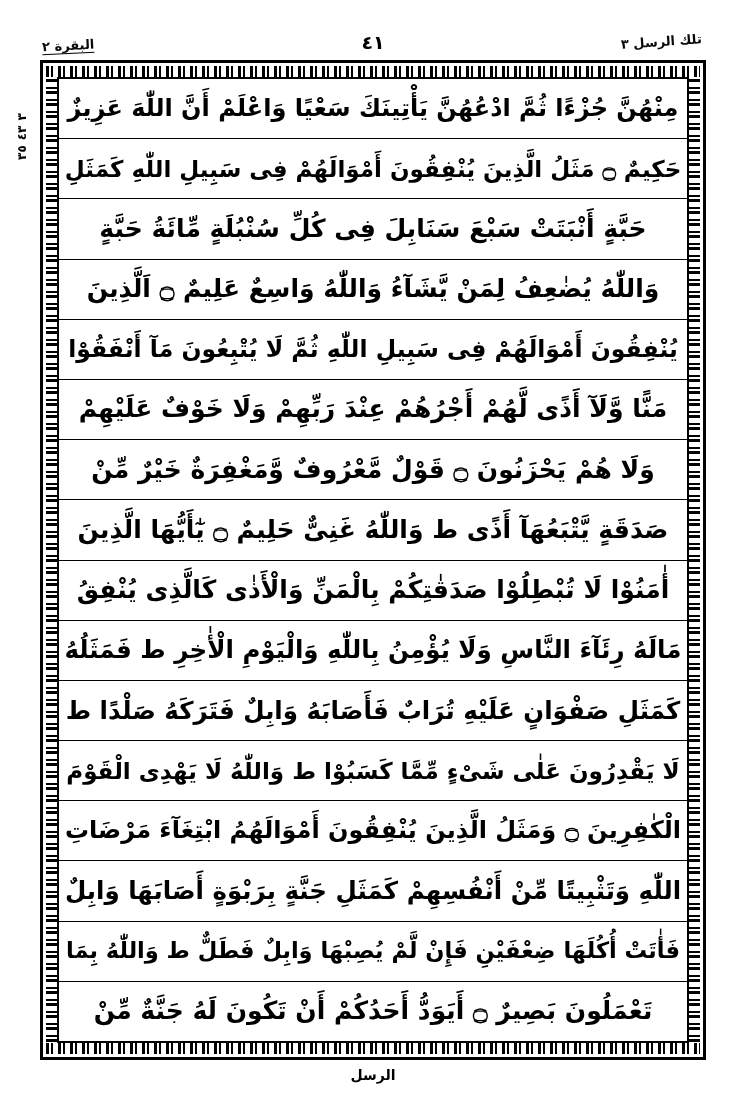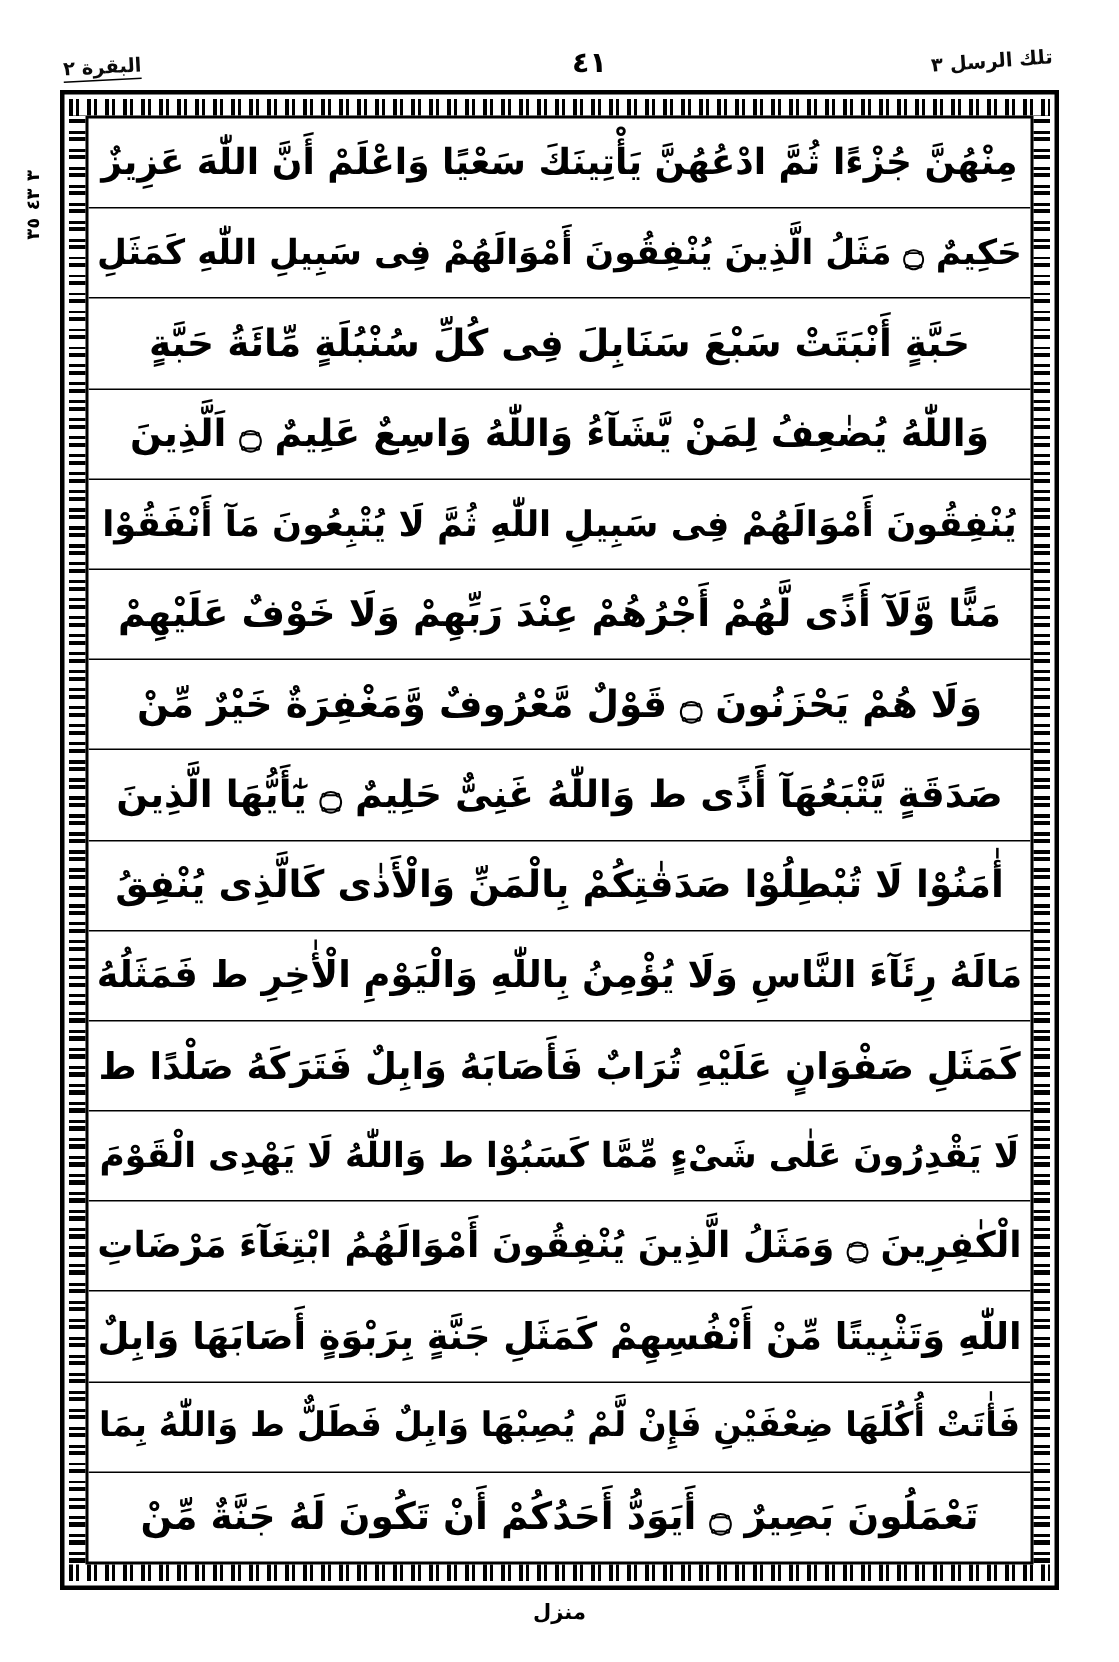--- a/index.html
+++ b/index.html
@@ -58,21 +58,20 @@
   .header-center {
     position: absolute;
     left: 50%;
     bottom: 0;
     transform: translateX(-50%);
     font-size: 19px;
     font-weight: 700;
     line-height: 1;
     color: #000;
     letter-spacing: 0px;
-    margin-left: 20px;
   }
 
   
   .margin-marker {
     position: absolute;
     left: 8px;
     top: 140px;
     width: 30px;
     text-align: center;
     font-size: 12px;
@@ -255,15 +254,15 @@
       <div class="ayah-line">
         <div class="ayah-text" style="font-size: 22.5px;">فَأٰتَتْ أُكُلَهَا ضِعْفَيْنِ فَإِنْ لَّمْ يُصِبْهَا وَابِلٌ فَطَلٌّ ط وَاللّٰهُ بِمَا</div>
       </div>
       <div class="ayah-line">
         <div class="ayah-text" style="font-size: 25px;">تَعْمَلُونَ بَصِيرٌ ۝ أَيَوَدُّ أَحَدُكُمْ أَنْ تَكُونَ لَهُ جَنَّةٌ مِّنْ</div>
       </div>
 
     </div>
   </div>
 
-  <div class="footer">منزل</div>
+  <div class="footer">الرسل</div>
 
 </div>
 
 </body></html>

